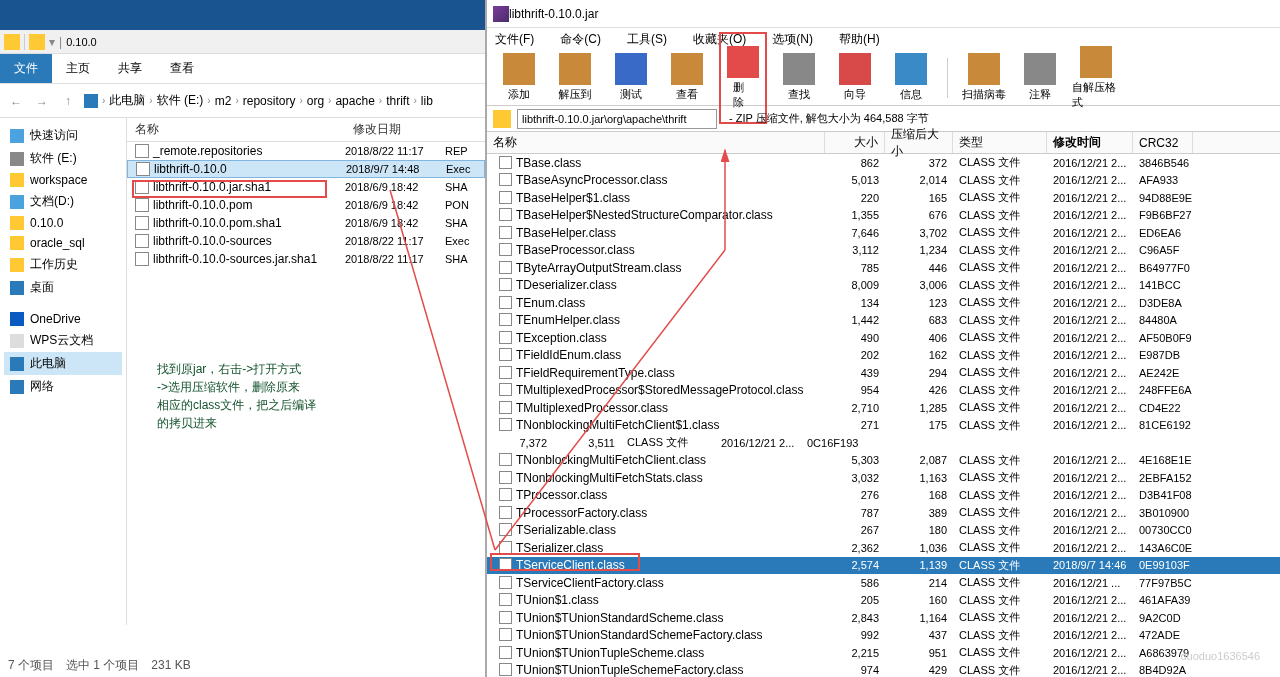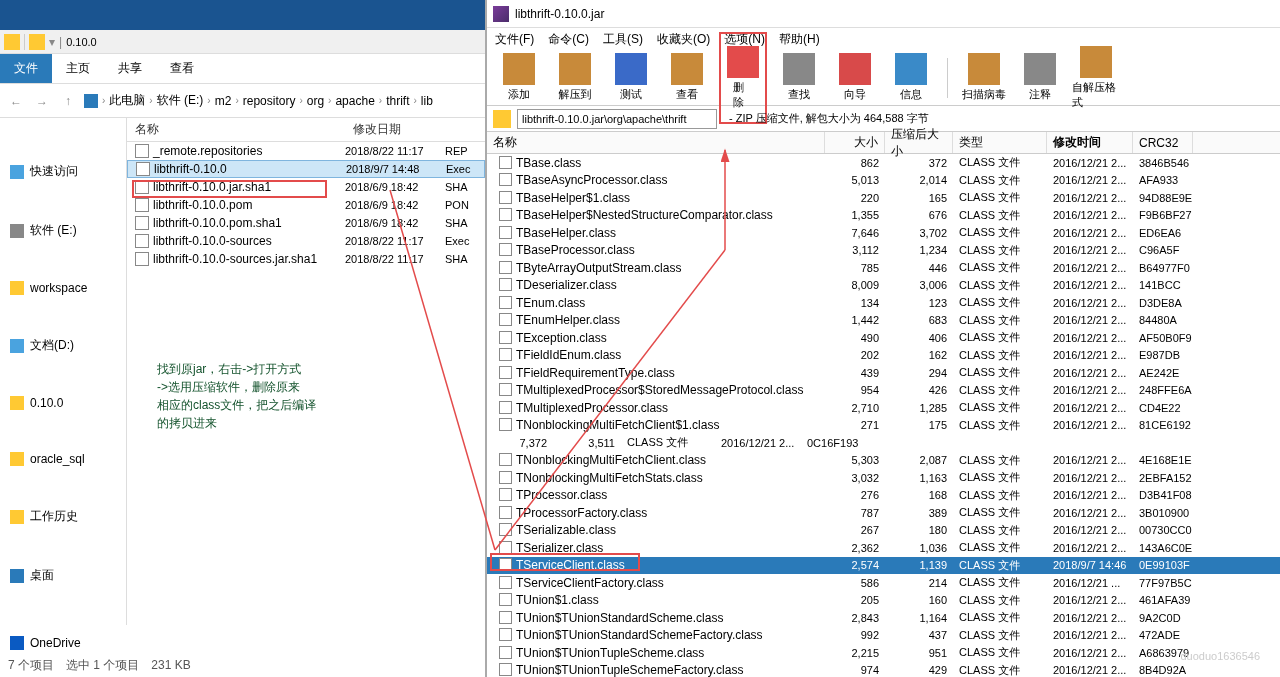--- a/index.html
+++ b/index.html
@@ -14,21 +14,21 @@
     .explorer-tabs { height: 30px; display: flex; align-items: center; border-bottom: 1px solid #ddd; }
     .explorer-tab { padding: 6px 14px; font-size: 12px; cursor: pointer; }
     .explorer-tab.active { background: #2a7ab9; color: #fff; }
     .explorer-nav { height: 34px; display: flex; align-items: center; padding: 0 6px; gap: 6px; border-bottom: 1px solid #ddd; }
     .nav-arrow { width: 20px; height: 20px; display: flex; align-items: center; justify-content: center; color: #888; }
     .breadcrumb { display: flex; align-items: center; gap: 4px; font-size: 12px; }
     .bc-sep { color: #888; font-size: 10px; }
     
     .explorer-body { display: flex; height: calc(100% - 146px - 24px); }
     .sidebar { width: 130px; border-right: 1px solid #ddd; padding: 6px 4px; }
-    .sidebar-item { display: flex; align-items: center; gap: 6px; padding: 3px 6px; font-size: 12px; cursor: pointer; margin-top: 36px; }
+    .sidebar-item { display: flex; align-items: center; gap: 6px; padding: 3px 6px; font-size: 12px; cursor: pointer; }
     .sidebar-item.active { background: #cde6f7; }
     .sb-icon { width: 14px; height: 14px; display: inline-block; }
     .sb-star { background: #4aa3df; }
     .sb-disk { background: #888; }
     .sb-folder { background: #ffc933; }
     .sb-doc { background: #4aa3df; }
     .sb-desktop { background: #2a7ab9; }
     .sb-cloud { background: #0a5ac2; }
     .sb-wps { background: #ddd; }
     .sb-pc { background: #2a7ab9; }
@@ -47,23 +47,23 @@
     .fr-date { width: 100px; font-size: 11px; }
     .fr-type { font-size: 11px; }
     .file-icon { width: 14px; height: 14px; background: #fff; border: 1px solid #888; }
     
     .annotation { position: absolute; top: 360px; left: 157px; font-size: 16px; color: #14532d; line-height: 1.5; }
     .red-box1 { position: absolute; top: 180px; left: 132px; width: 195px; height: 18px; border: 2px solid #e34b4b; }
     .statusbar { position: absolute; bottom: 0; left: 0; height: 24px; font-size: 11px; color: #555; display: flex; align-items: center; padding: 0 8px; gap: 12px; }
     
     
     .winrar { position: absolute; top: 0; left: 485px; width: 795px; height: 677px; background: #fff; border-left: 2px solid #aaa; }
-    .wr-titlebar { height: 28px; background: #fff; display: flex; align-items: center; padding: 0 6px; gap: 6px; border-bottom: 1px solid #ddd; }
+    .wr-titlebar { height: 28px; background: #fff; display: flex; align-items: center; padding: 0 6px; border-bottom: 1px solid #ddd; }
     .wr-title-icon { width: 16px; height: 16px; background: linear-gradient(135deg,#7a3c9a,#4a2c6a); }
-    .wr-menubar { height: 22px; display: flex; align-items: center; gap: 14px; padding: 0 8px; font-size: 12px; }
+    .wr-menubar { height: 22px; display: flex; align-items: center; gap: 26px; padding: 0 8px; font-size: 12px; }
     .wr-menubar span { cursor: pointer; }
     .wr-toolbar { height: 56px; display: flex; align-items: center; gap: 8px; padding: 4px 8px; border-bottom: 1px solid #ccc; }
     .wr-tool { display: flex; flex-direction: column; align-items: center; gap: 2px; width: 48px; cursor: pointer; }
     .wr-tool-icon { width: 32px; height: 32px; }
     .wr-tool-label { font-size: 11px; }
     .wr-tool-sep { width: 1px; height: 40px; background: #ccc; margin: 0 4px; }
     .red-box-tool { border: 2px solid #e34b4b; padding: 12px; }
     
     .wr-addrbar { height: 26px; display: flex; align-items: center; padding: 0 6px; gap: 6px; border-bottom: 1px solid #ccc; }
     .wr-up-icon { width: 18px; height: 18px; background: #ffc933; }

